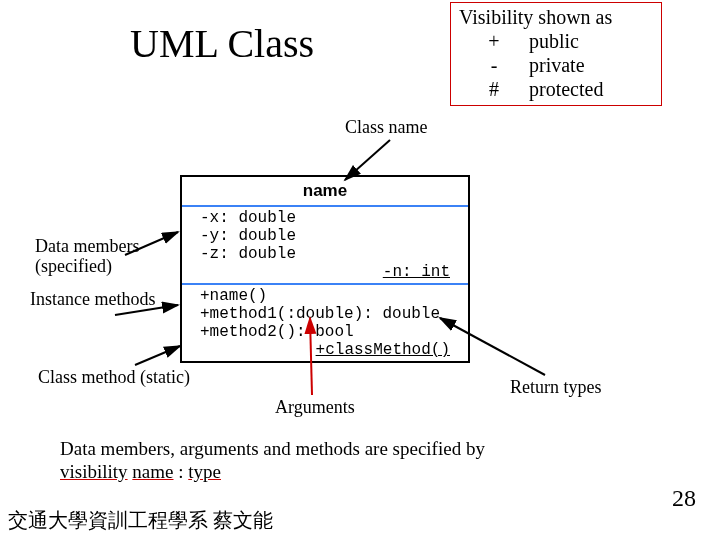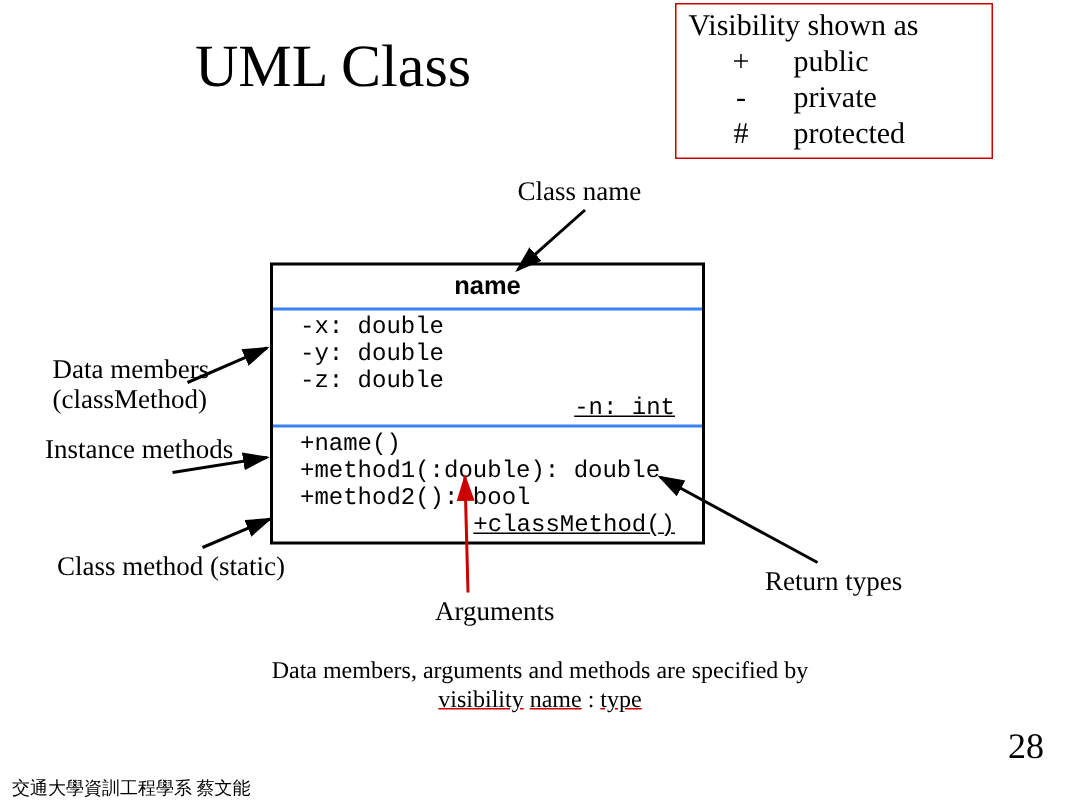--- a/index.html
+++ b/index.html
@@ -29,34 +29,33 @@
     line-height: 1.2;
   }
   .vis-row { display: flex; }
   .vis-sym { width: 70px; text-align: center; }
   .vis-word { flex: 1; }
   .label { position: absolute; font-size: 18px; line-height: 1.1; }
   .classname-label { left: 345px; top: 118px; }
   .datamembers-label { left: 35px; top: 215px; margin-top: 22px; }
   .instancemethods-label { left: 30px; top: 290px; }
   .classmethod-label { left: 38px; top: 368px; }
-  .arguments-label { left: 290px; top: 398px; }
+  .arguments-label { left: 275px; top: 398px; }
   .returntypes-label { left: 510px; top: 378px; }
   .note {
     position: absolute;
     left: 60px;
     top: 438px;
     width: 600px;
-    text-align: center;
-    font-size: 16px;
+    font-size: 19px;
     line-height: 1.2;
   }
   .note .vis-word-em { text-decoration: underline; text-decoration-color: #c00; }
   .pagenum { position: absolute; right: 24px; bottom: 28px; font-size: 24px; }
-  .footer { position: absolute; left: 8px; bottom: 6px; font-size: 12px; }
+  .footer { position: absolute; left: 8px; bottom: 6px; font-size: 20px; }
 
   
   .uml {
     position: absolute;
     left: 180px;
     top: 175px;
     width: 290px;
     border: 2px solid #000;
     font-family: "Courier New", monospace;
     font-size: 16px;
@@ -93,21 +92,21 @@
   <div class="vis-row">
     <div class="vis-sym">#</div>
     <div class="vis-word">protected</div>
   </div>
 </div>
 
 <div class="label classname-label">Class name</div>
 
 <div class="label datamembers-label">
   <span>Data members</span><br>
-  <span>(classMethod)</span>
+  <span>(specified)</span>
 </div>
 
 <div class="label instancemethods-label">Instance methods</div>
 
 <div class="label classmethod-label">Class method (static)</div>
 
 <div class="label arguments-label">Arguments</div>
 
 <div class="label returntypes-label">Return types</div>
 

